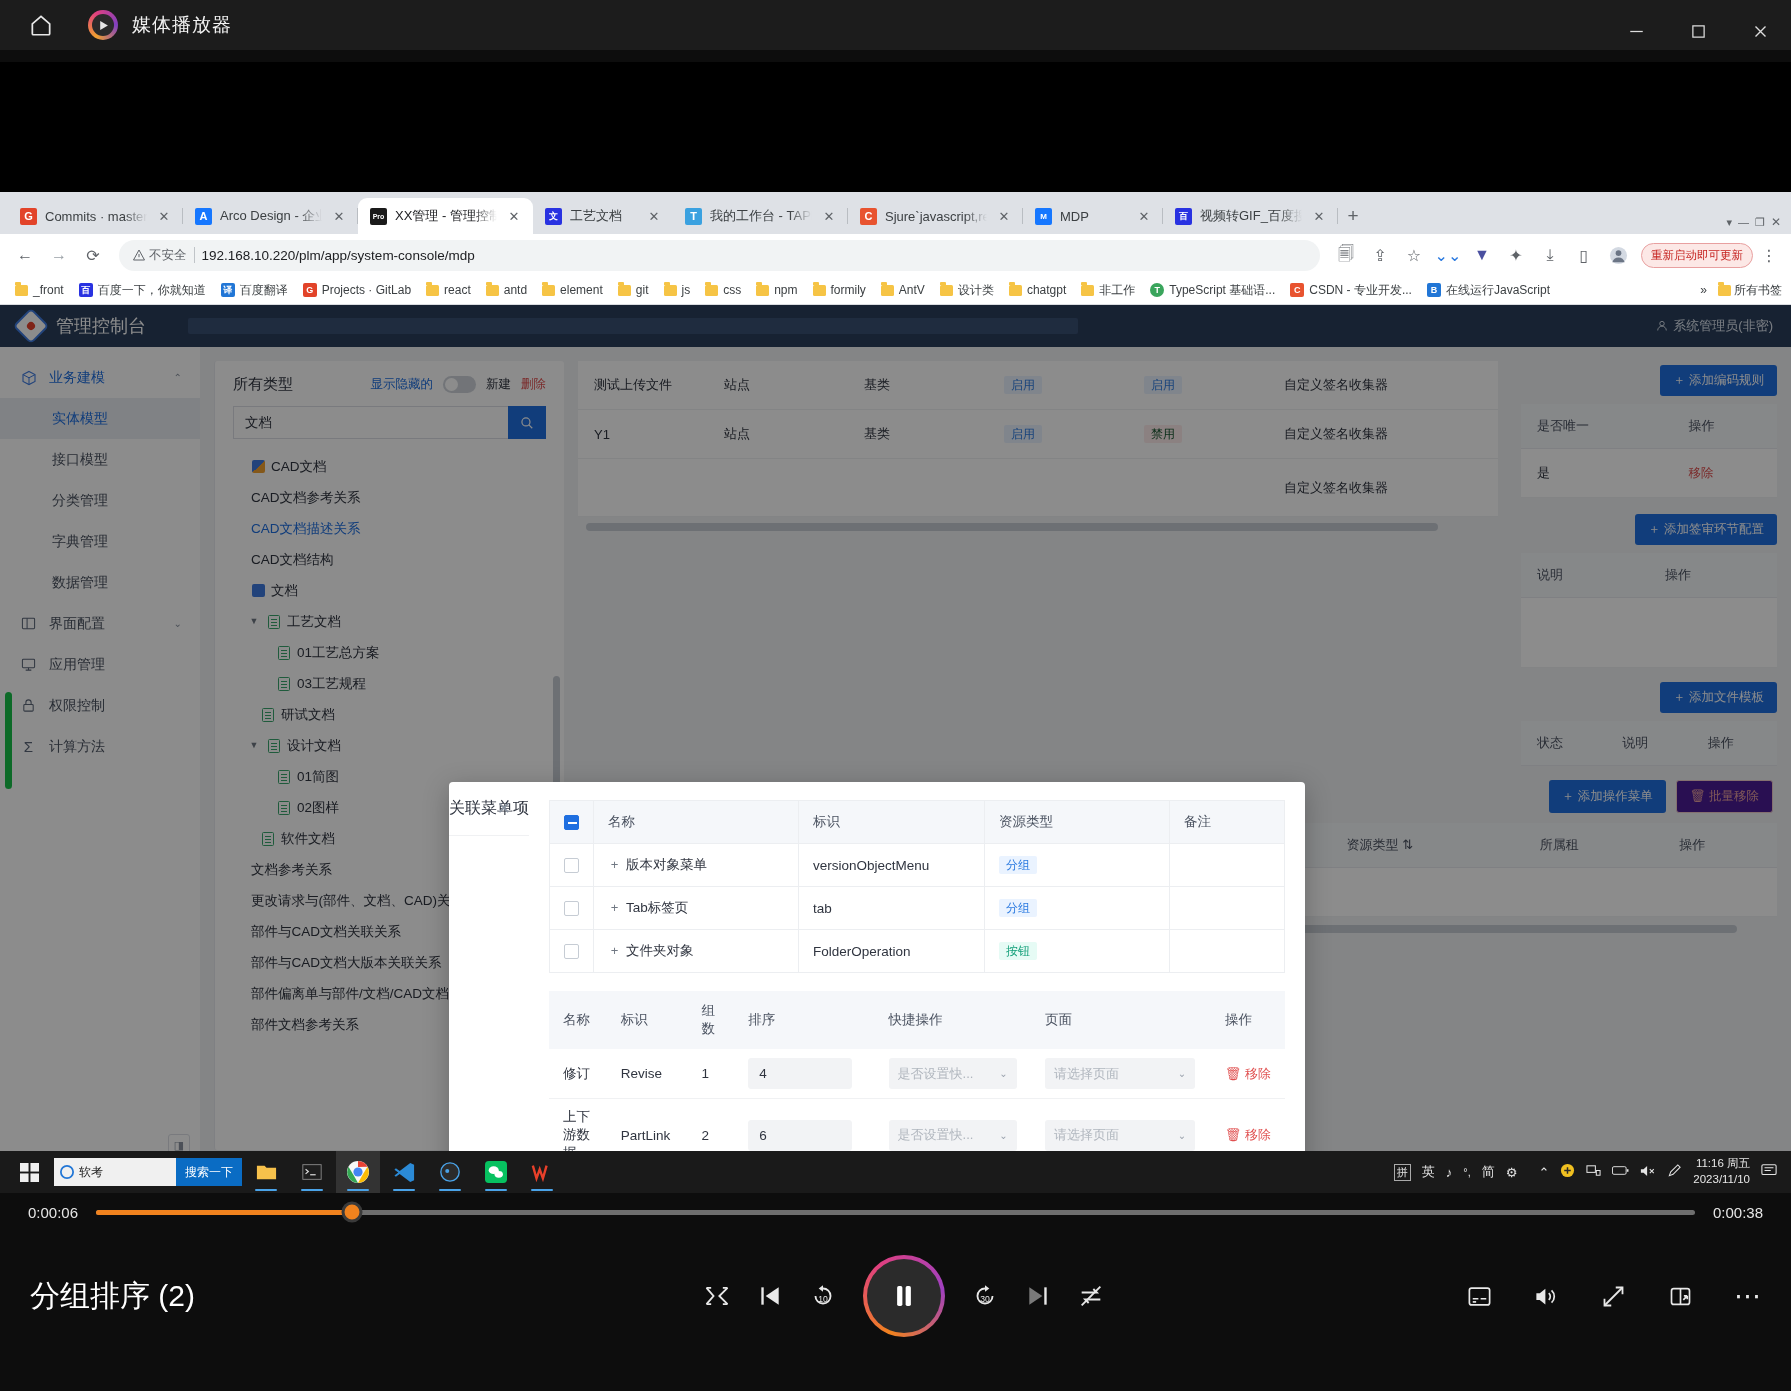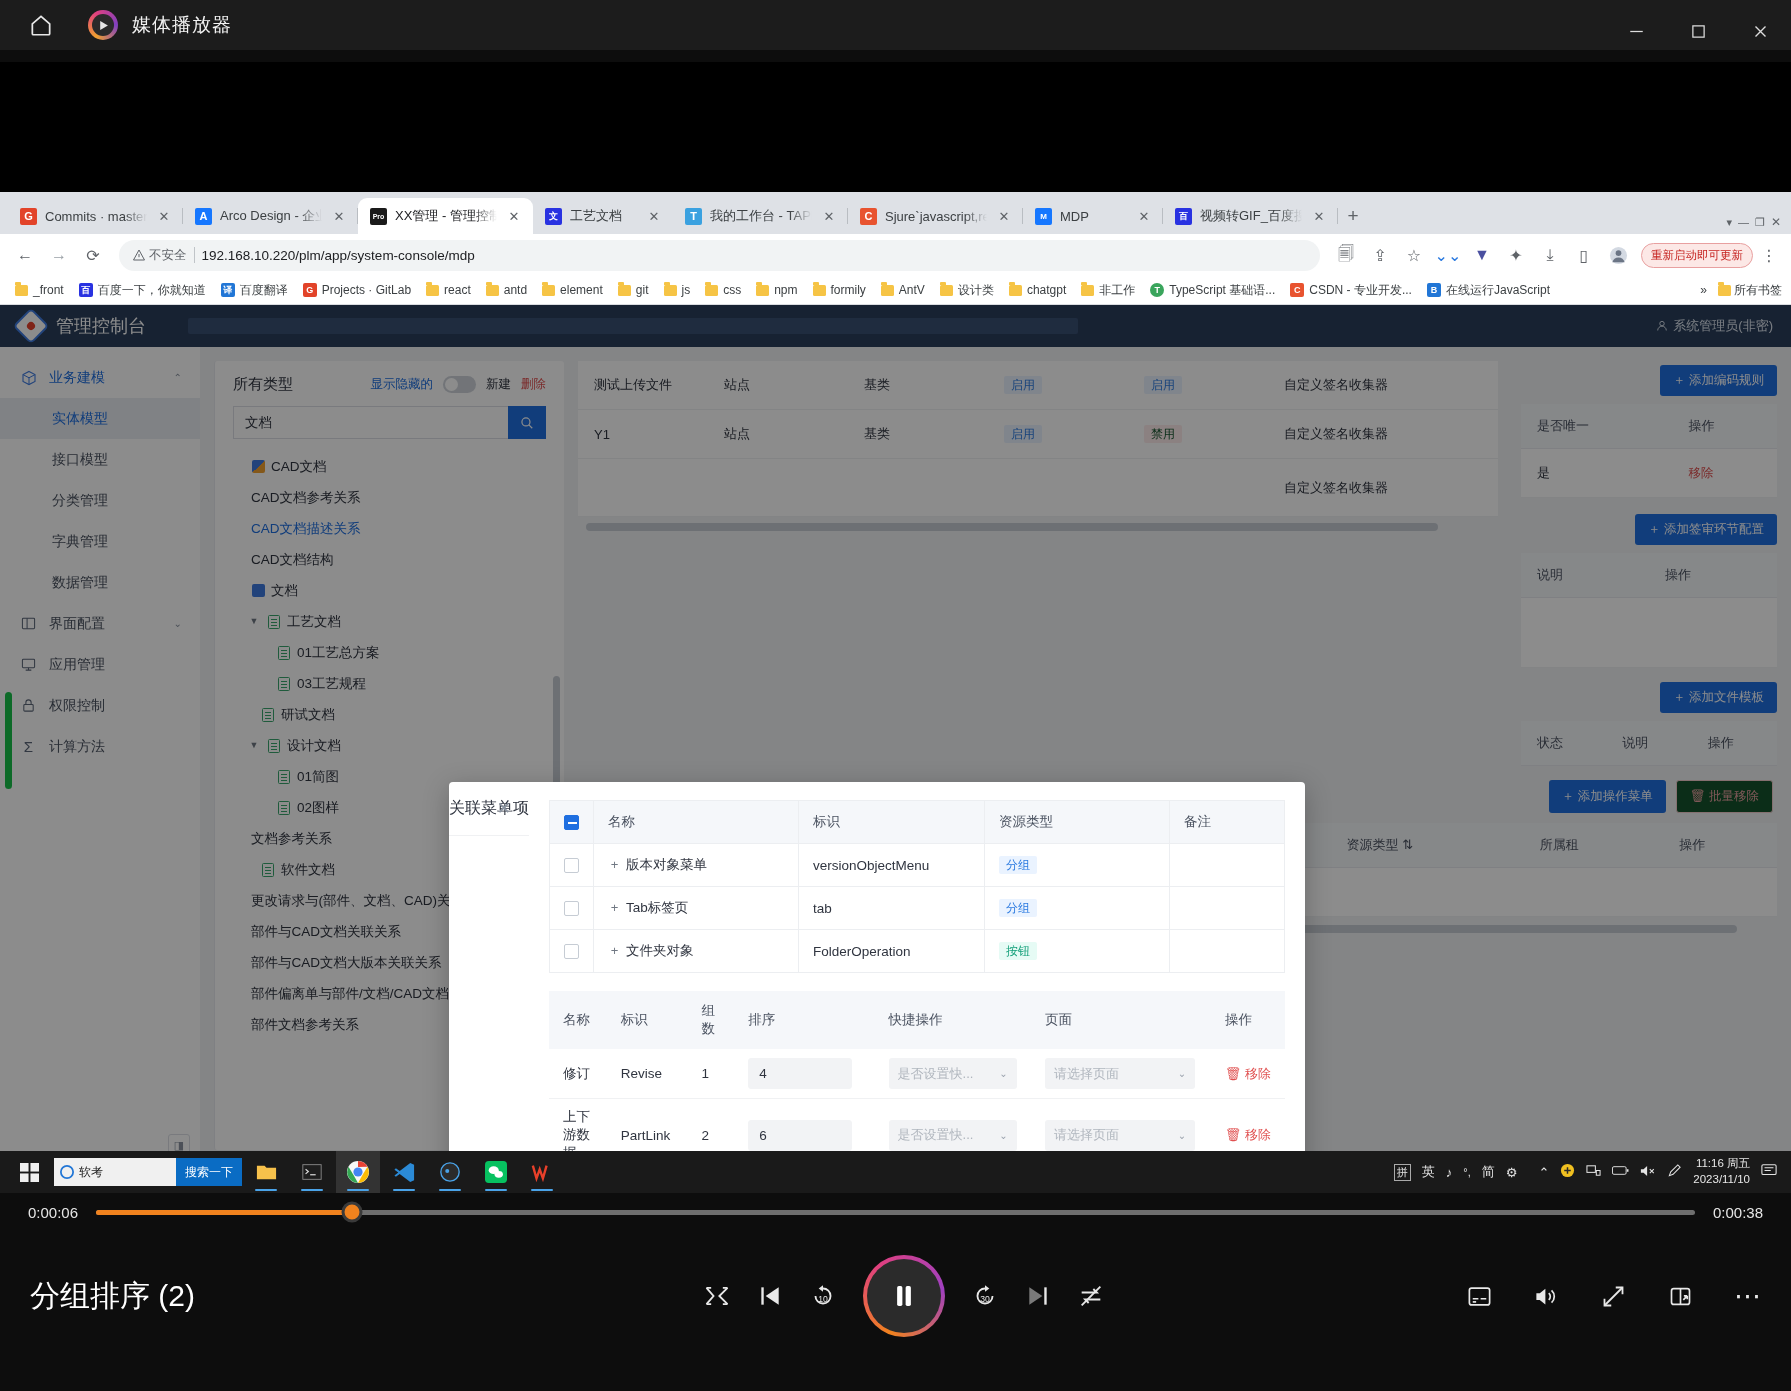--- a/index.html
+++ b/index.html
@@ -138,21 +138,21 @@
   .tag-blue { background:#eaf3ff; color:#2b7ae0; padding:2px 7px; border-radius:2px; font-size:12px;}
   .tag-red  { background:#fdeceb; color:#14532d; padding:2px 7px; border-radius:2px; font-size:12px;}
   .act-del  { color:#e05050; font-size:12.5px;}
   .hscroll { height:8px; background:#c6ccd4; border-radius:4px; margin:6px 60px 0 8px;}
   .sec-head { display:flex; align-items:center; padding:14px 4px 10px; }
   .sec-title { font-size:14px; color:#303540; padding-left:10px; position:relative;}
   .sec-title::before{content:"";position:absolute;left:0;top:2px;width:3px;height:14px;background:#2b5fd0;}
   .sec-btns { margin-left:auto; display:flex; gap:10px;}
   .btn-primary { background:#1f6fe0; color:#fff; border:none; font-size:12.5px; padding:7px 13px; border-radius:3px;
       cursor:pointer; font-family:inherit; white-space:nowrap;}
-  .btn-ghost-red { background:#14532d; color:#e8a0a0; border:1px solid #f0cccc; font-size:12.5px; padding:7px 13px;
+  .btn-ghost-red { background:#4c1d95; color:#e8a0a0; border:1px solid #f0cccc; font-size:12.5px; padding:7px 13px;
       border-radius:3px; font-family:inherit; white-space:nowrap;}
   .empty-cell { text-align:center; color:#9aa2ad; font-size:13px; padding:34px 0;}
 
   
   .mask { position:absolute; inset:0; background:rgba(0,0,0,0.45); }
   .modal { position:absolute; left:449px; top:477px; width:856px; height:505px; background:#fff;
       border-radius:4px; box-shadow:0 6px 26px rgba(0,0,0,.25); display:flex; flex-direction:row;}
   .modal-head { height:54px; display:flex; align-items:center; justify-content:center; position:relative;
       border-bottom:1px solid #f0f1f3;}
   .modal-title { font-size:16px; color:#303540;}
@@ -594,29 +594,29 @@
                     <span class="doc-ico"></span>
                   </span>
                   <span>01简图</span>
                 </div>
               <div class="tree-row" style="padding-left:46px">
                   <span class="ticon">
                     <span class="doc-ico"></span>
                   </span>
                   <span>02图样</span>
                 </div>
-              <div class="tree-row">
-                  <span class="tw"></span>
-                  <span>文档参考关系</span>
-                </div>
               <div class="tree-row" style="padding-left:30px">
                   <span class="ticon">
                     <span class="doc-ico"></span>
                   </span>
                   <span>软件文档</span>
+                </div>
+              <div class="tree-row">
+                  <span class="tw"></span>
+                  <span>文档参考关系</span>
                 </div>
               <div class="tree-row">
                   <span class="tw"></span>
                   <span>更改请求与(部件、文档、CAD)关系</span>
                 </div>
               <div class="tree-row">
                   <span class="tw"></span>
                   <span>部件与CAD文档关联关系</span>
                 </div>
               <div class="tree-row">

